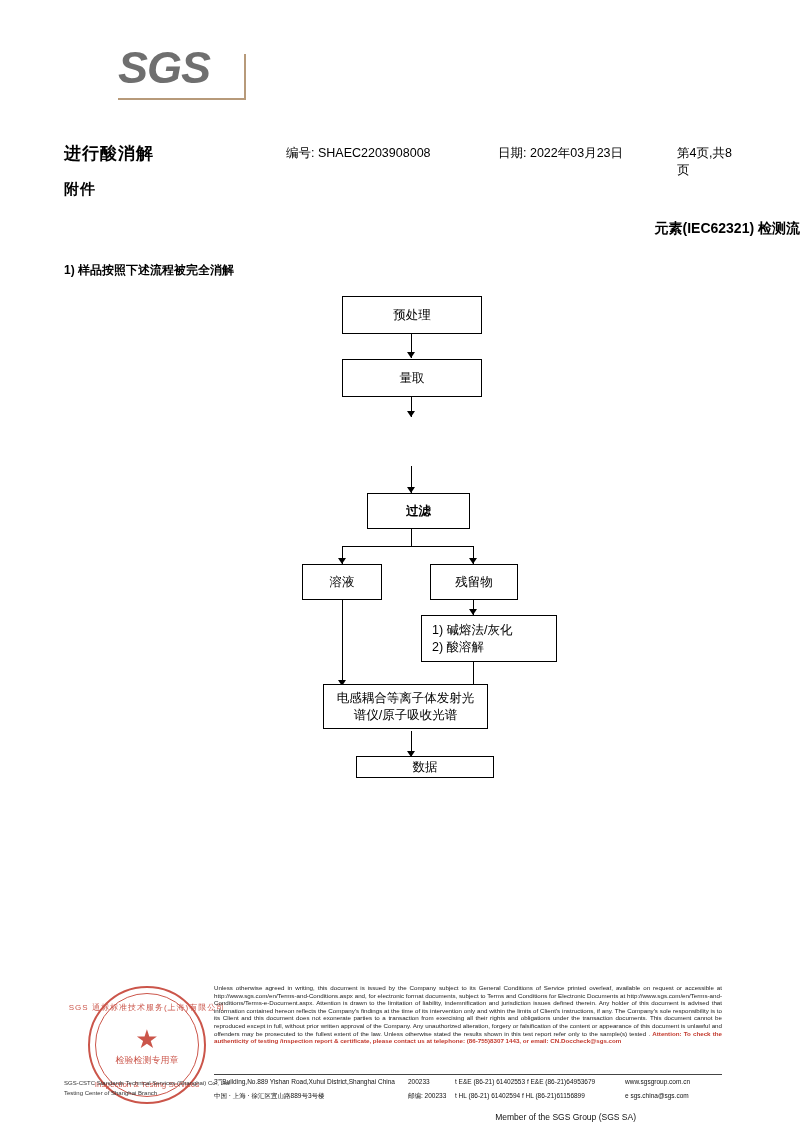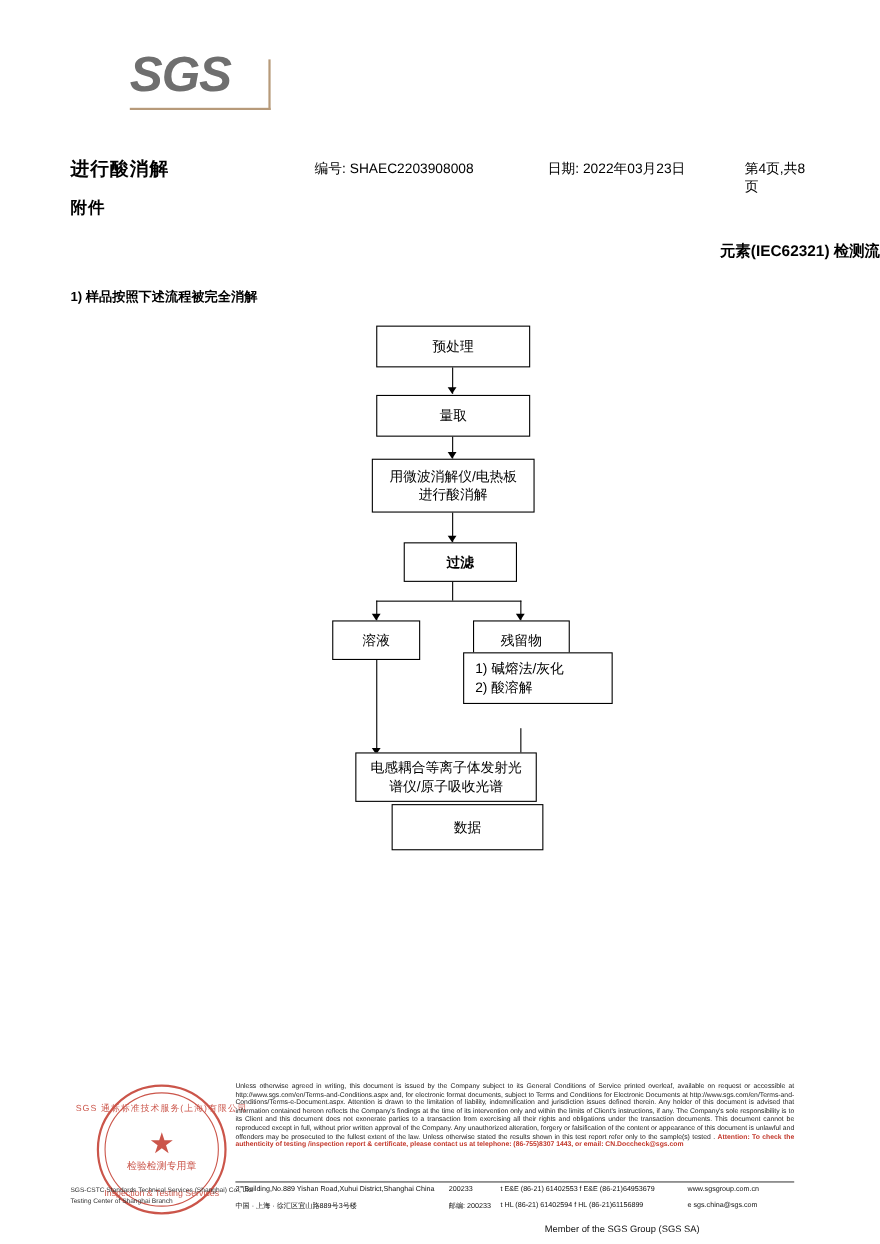--- a/index.html
+++ b/index.html
@@ -330,58 +330,56 @@
     <div class="node" style="left:302px; top:296px; width:140px; height:38px;">预处理</div>
 
     <div class="line vline" style="left:371px; top:334px; height:24px;"></div>
     <div class="arrow" style="left:367px; top:352px;"></div>
 
     <div class="node" style="left:302px; top:359px; width:140px; height:38px;">量取</div>
 
     <div class="line vline" style="left:371px; top:397px; height:20px;"></div>
     <div class="arrow" style="left:367px; top:411px;"></div>
 
-    <div class="node" style="left:298px; top:417px; width:148px; height:49px;">用微波消解仪/电热板
-进行酸消解</div>
 
     <div class="line vline" style="left:371px; top:466px; height:27px;"></div>
     <div class="arrow" style="left:367px; top:487px;"></div>
 
     <div class="node bold" style="left:327px; top:493px; width:103px; height:36px;">过滤</div>
 
     <div class="line vline" style="left:371px; top:529px; height:17px;"></div>
     <div class="line hline" style="left:302px; top:546px; width:132px;"></div>
     <div class="line vline" style="left:302px; top:546px; height:18px;"></div>
     <div class="line vline" style="left:433px; top:546px; height:18px;"></div>
     <div class="arrow" style="left:298px; top:558px;"></div>
     <div class="arrow" style="left:429px; top:558px;"></div>
 
     <div class="node" style="left:262px; top:564px; width:80px; height:36px;">溶液</div>
 
     <div class="node" style="left:390px; top:564px; width:88px; height:36px;">残留物</div>
 
     <div class="line vline" style="left:433px; top:600px; height:15px;"></div>
     <div class="arrow" style="left:429px; top:609px;"></div>
 
-    <div class="node left-align" style="left:381px; top:593px; width:136px; height:47px;">1) 碱熔法/灰化
+    <div class="node left-align" style="left:381px; top:615px; width:136px; height:47px;">1) 碱熔法/灰化
 2) 酸溶解</div>
 
     <div class="line vline" style="left:302px; top:600px; height:86px;"></div>
 
     <div class="line vline" style="left:433px; top:662px; height:24px;"></div>
     <div class="line hline" style="left:302px; top:686px; width:131px;"></div>
     <div class="arrow" style="left:298px; top:680px;"></div>
 
     <div class="node" style="left:283px; top:684px; width:165px; height:45px;">电感耦合等离子体发射光
 谱仪/原子吸收光谱</div>
 
     <div class="line vline" style="left:371px; top:731px; height:26px;"></div>
     <div class="arrow" style="left:367px; top:751px;"></div>
 
-    <div class="node" style="left:316px; top:731px; width:138px; height:42px;">数据</div>
+    <div class="node" style="left:316px; top:756px; width:138px; height:22px;">数据</div>
   </div>
 
   <div class="footer">
 
     <div class="stamp">
       <div class="stamp-inner"></div>
       <div class="stamp-arc">SGS 通标标准技术服务(上海)有限公司</div>
       <div class="stamp-star">★</div>
       <div class="stamp-text">检验检测专用章</div>
       <div class="stamp-bottom">Inspection &amp; Testing Services</div>

